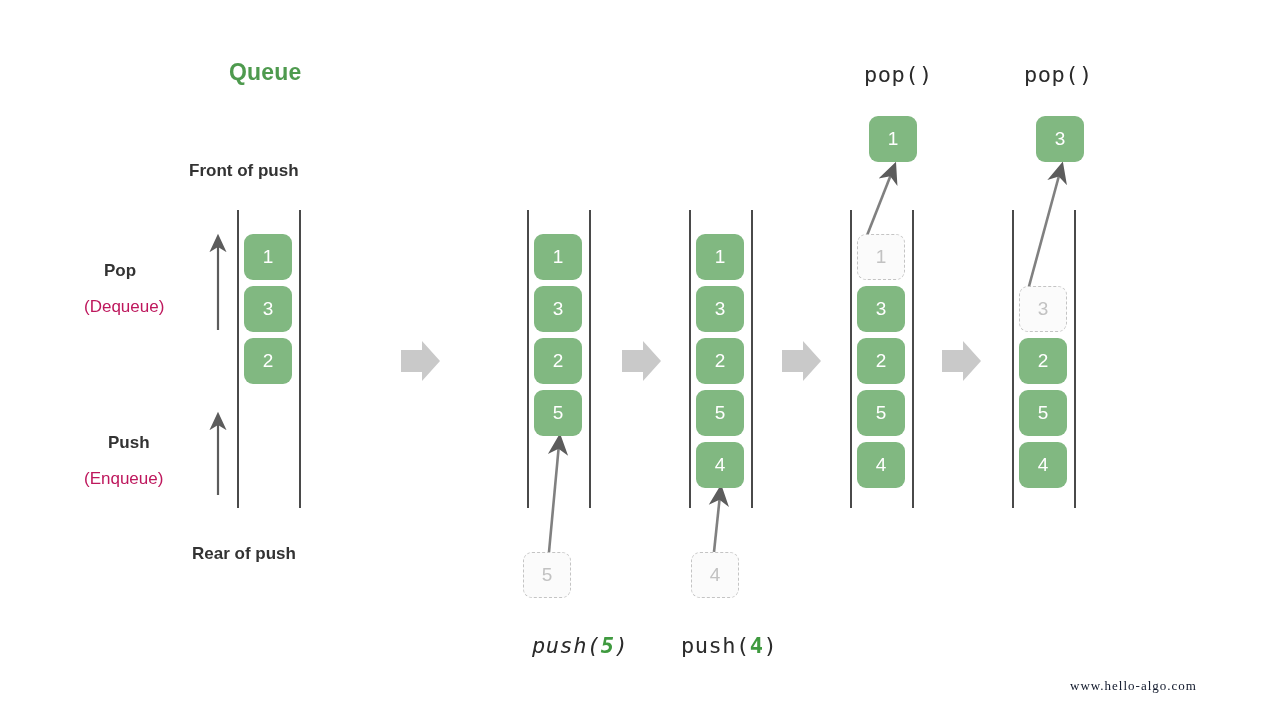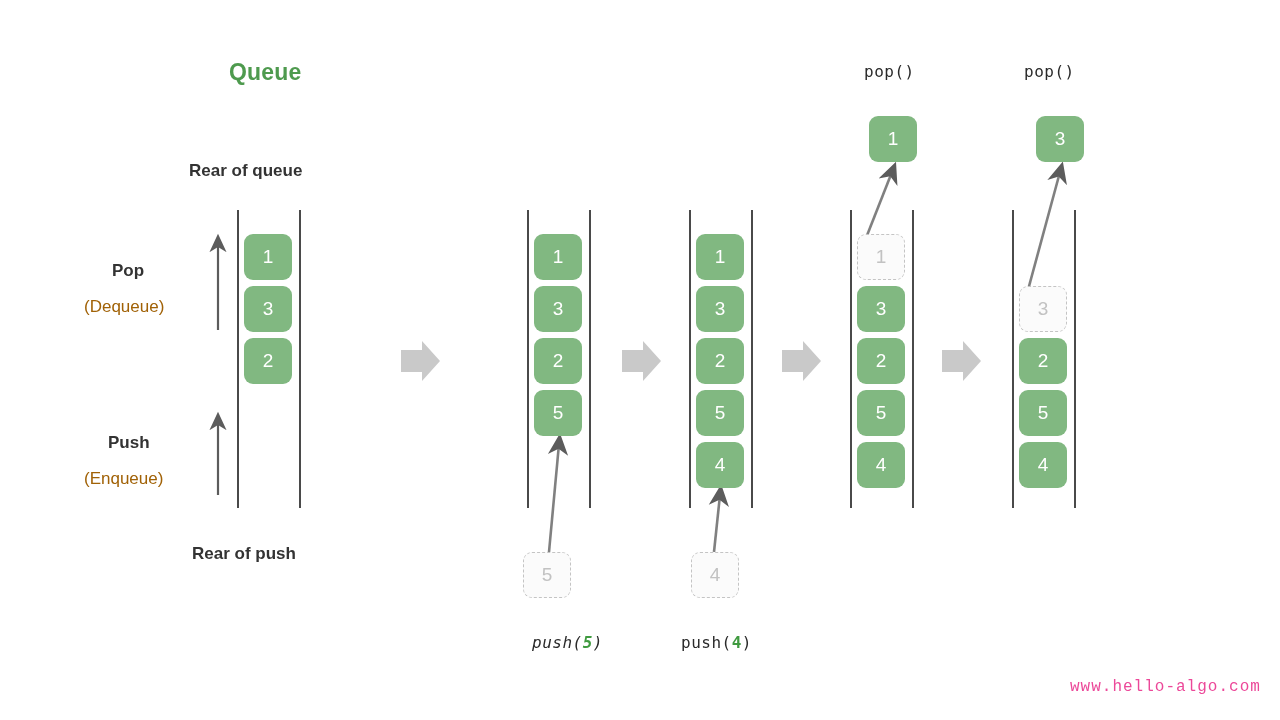--- a/index.html
+++ b/index.html
@@ -15,30 +15,30 @@
   
   .t{position:absolute;white-space:nowrap;}
   .title-queue{
     font-size:23px;font-weight:bold;color:#4e9a4e;
     letter-spacing:.2px;
   }
   .lbl-bold{
     font-size:17px;font-weight:bold;color:#333333;
   }
   .lbl-reg{
-    font-size:17px;font-weight:normal;color:#a16207;
+    font-size:17px;font-weight:normal;color:#be185d;
   }
   .mono{
     font-family:"DejaVu Sans Mono", monospace;
-    font-size:16px;color:#2b2b2b;letter-spacing:.5px;
+    font-size:22px;color:#2b2b2b;letter-spacing:.5px;
   }
   .mono .num{color:#3f9a3f;font-weight:bold;}
   .watermark{
-    font-family:Liberation Mono, monospace;
-    font-size:16px;color:#ec4899;letter-spacing:1px;
+    font-family:Liberation Serif, serif;
+    font-size:13px;color:#0f172a;letter-spacing:1px;
   }
 
   
   .rail{
     position:absolute;width:1.6px;background:#4a4a4a;
   }
 
   
   .cell{
     position:absolute;
@@ -91,25 +91,25 @@
 
     <line x1="714" y1="552" x2="720" y2="495" stroke="#808080" stroke-width="2.6" marker-end="url(#thinHead)"></line>
 
     <line x1="866" y1="238" x2="892" y2="172" stroke="#808080" stroke-width="2.6" marker-end="url(#thinHead)"></line>
 
     <line x1="1028" y1="290" x2="1060" y2="172" stroke="#808080" stroke-width="2.6" marker-end="url(#thinHead)"></line>
   </svg>
 
   <div class="t title-queue" style="left:229px;top:59px;">Queue</div>
 
-  <div class="t lbl-bold" style="left:189px;top:161px;">Rear of queue</div>
+  <div class="t lbl-bold" style="left:189px;top:161px;">Front of push</div>
 
   <div class="t lbl-bold" style="left:192px;top:544px;">Rear of push</div>
 
-  <div class="t lbl-bold" style="left:112px;top:261px;">Pop</div>
+  <div class="t lbl-bold" style="left:104px;top:261px;">Pop</div>
   <div class="t lbl-reg" style="left:84px;top:297px;">(Dequeue)</div>
 
   <div class="t lbl-bold" style="left:108px;top:433px;">Push</div>
   <div class="t lbl-reg" style="left:84px;top:469px;text-align:right;">(Enqueue)</div>
 
   <div class="rail" style="left:237px;top:210px;height:298px;"></div>
   <div class="rail" style="left:299px;top:210px;height:298px;"></div>
   <div class="cell" style="left:244px;top:234px;">1</div>
   <div class="cell" style="left:244px;top:286px;">3</div>
   <div class="cell" style="left:244px;top:338px;">2</div>

